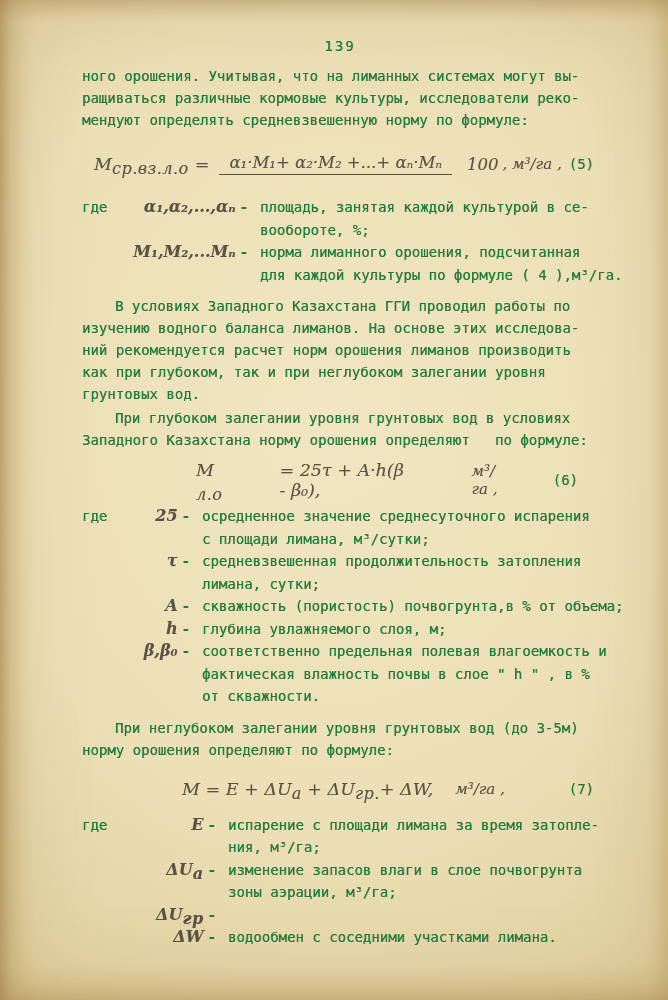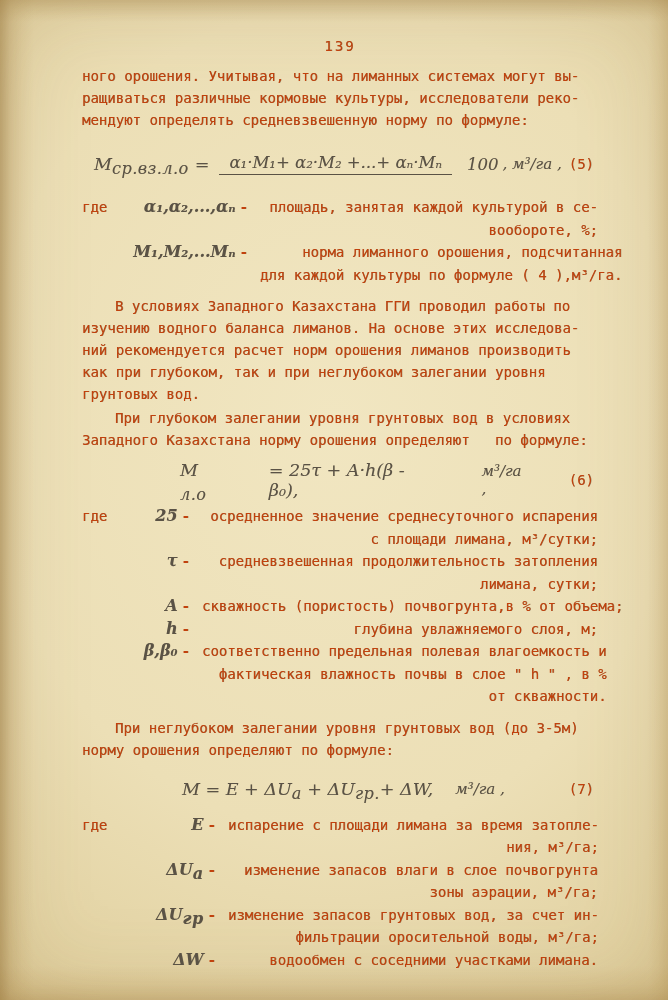--- a/index.html
+++ b/index.html
@@ -13,52 +13,52 @@
       linear-gradient(0deg, rgba(186,152,88,.30) 0, rgba(0,0,0,0) 34px),
       radial-gradient(ellipse 95% 75% at 50% 42%, #f1e6c1 0%, #ecdfb6 55%, #e2d2a2 85%, #dbc893 100%);
   }
   .vignette{
     position:absolute;inset:0;pointer-events:none;
     box-shadow:inset 0 0 90px rgba(140,105,50,.22), inset 6px 0 16px rgba(120,88,38,.18);
   }
   .content{position:relative;padding:38px 70px 0 82px;}
   
   .tw{
-    font-family:"DejaVu Sans Mono",monospace;font-size:14px;color:#c2410c;
+    font-family:"DejaVu Sans Mono",monospace;font-size:14px;color:#15803d;
     text-shadow:.4px .4px .6px rgba(78,66,44,.55);
   }
   .pgnum{text-align:center;letter-spacing:2px;margin-bottom:11px;}
   .t-line{white-space:pre;line-height:22px;}
   .indent{padding-left:33px;}
   .para{margin:0 0 2px 0;}
   
   .hw{font-family:"DejaVu Serif",serif;font-style:italic;color:#5a5245;
       text-shadow:.3px .3px .4px rgba(90,80,60,.35);}
   .formula{display:flex;align-items:center;font-size:17.5px;}
   .fsub{display:inline-block;font-size:16px;transform:translateY(4px);letter-spacing:.5px;}
   .frac{display:inline-flex;flex-direction:row;align-items:center;margin:0 4px;font-size:16.5px;}
   .frac .num{padding:0 10px 2px;border-bottom:1.4px solid #5a5245;}
   .frac .den{padding-top:1px;margin-left:15px;}
   .f-tag{margin-left:auto;padding-right:4px;}
   .f5{margin:7px 0 6px;padding-left:12px;min-height:52px;}
-  .f6{margin:9px 0 5px;padding-left:98px;min-height:40px;gap:45px;}
+  .f6{margin:9px 16px 5px;padding-left:98px;min-height:40px;gap:45px;}
   .f7{margin:8px 0 5px;padding-left:100px;min-height:40px;}
   .f-units{margin-left:22px;font-size:15px;}
   
   .def{margin:2px 0 9px 0;}
   .def-row{display:flex;align-items:flex-start;}
   .def-intro{flex:0 0 38px;line-height:22.5px;}
   .def-term{display:flex;justify-content:flex-end;align-items:flex-start;
             line-height:22.5px;font-size:16px;font-weight:bold;}
   .def5 .def-term{flex:0 0 128px;}
   .def6 .def-term{flex:0 0 70px;}
   .def7 .def-term{flex:0 0 96px;}
   .def-dash{padding-left:4px;line-height:22.5px;}
   .def-desc{flex:1;padding-left:12px;}
-  .d-line{white-space:pre;line-height:22.5px;text-align:right;}
+  .d-line{white-space:pre;line-height:22.5px;}
 </style>
 </head>
 <body>
 
 <div class="vignette"></div>
 
 <div class="content">
 
   <div class="tw pgnum">139</div>
 
@@ -214,24 +214,20 @@
         <div class="tw d-line">изменение запасов влаги в слое почвогрунта</div>
         <div class="tw d-line">зоны аэрации, м³/га;</div>
       </span>
     </div>
     <div class="def-row">
       <span class="tw def-intro"></span>
       <span class="def-term">
           <span class="hw"><span>ΔU</span><span class="fsub">гр</span></span>
           <span class="tw def-dash">-</span>
         </span>
-      <span class="def-desc">
-        <div class="tw d-line">изменение запасов грунтовых вод, за счет ин-</div>
-        <div class="tw d-line">фильтрации оросительной воды, м³/га;</div>
-      </span>
     </div>
     <div class="def-row">
       <span class="tw def-intro"></span>
       <span class="def-term">
           <span class="hw"><span>ΔW</span><span class="fsub"></span></span>
           <span class="tw def-dash">-</span>
         </span>
       <span class="def-desc">
         <div class="tw d-line">водообмен с соседними участками лимана.</div>
       </span>

